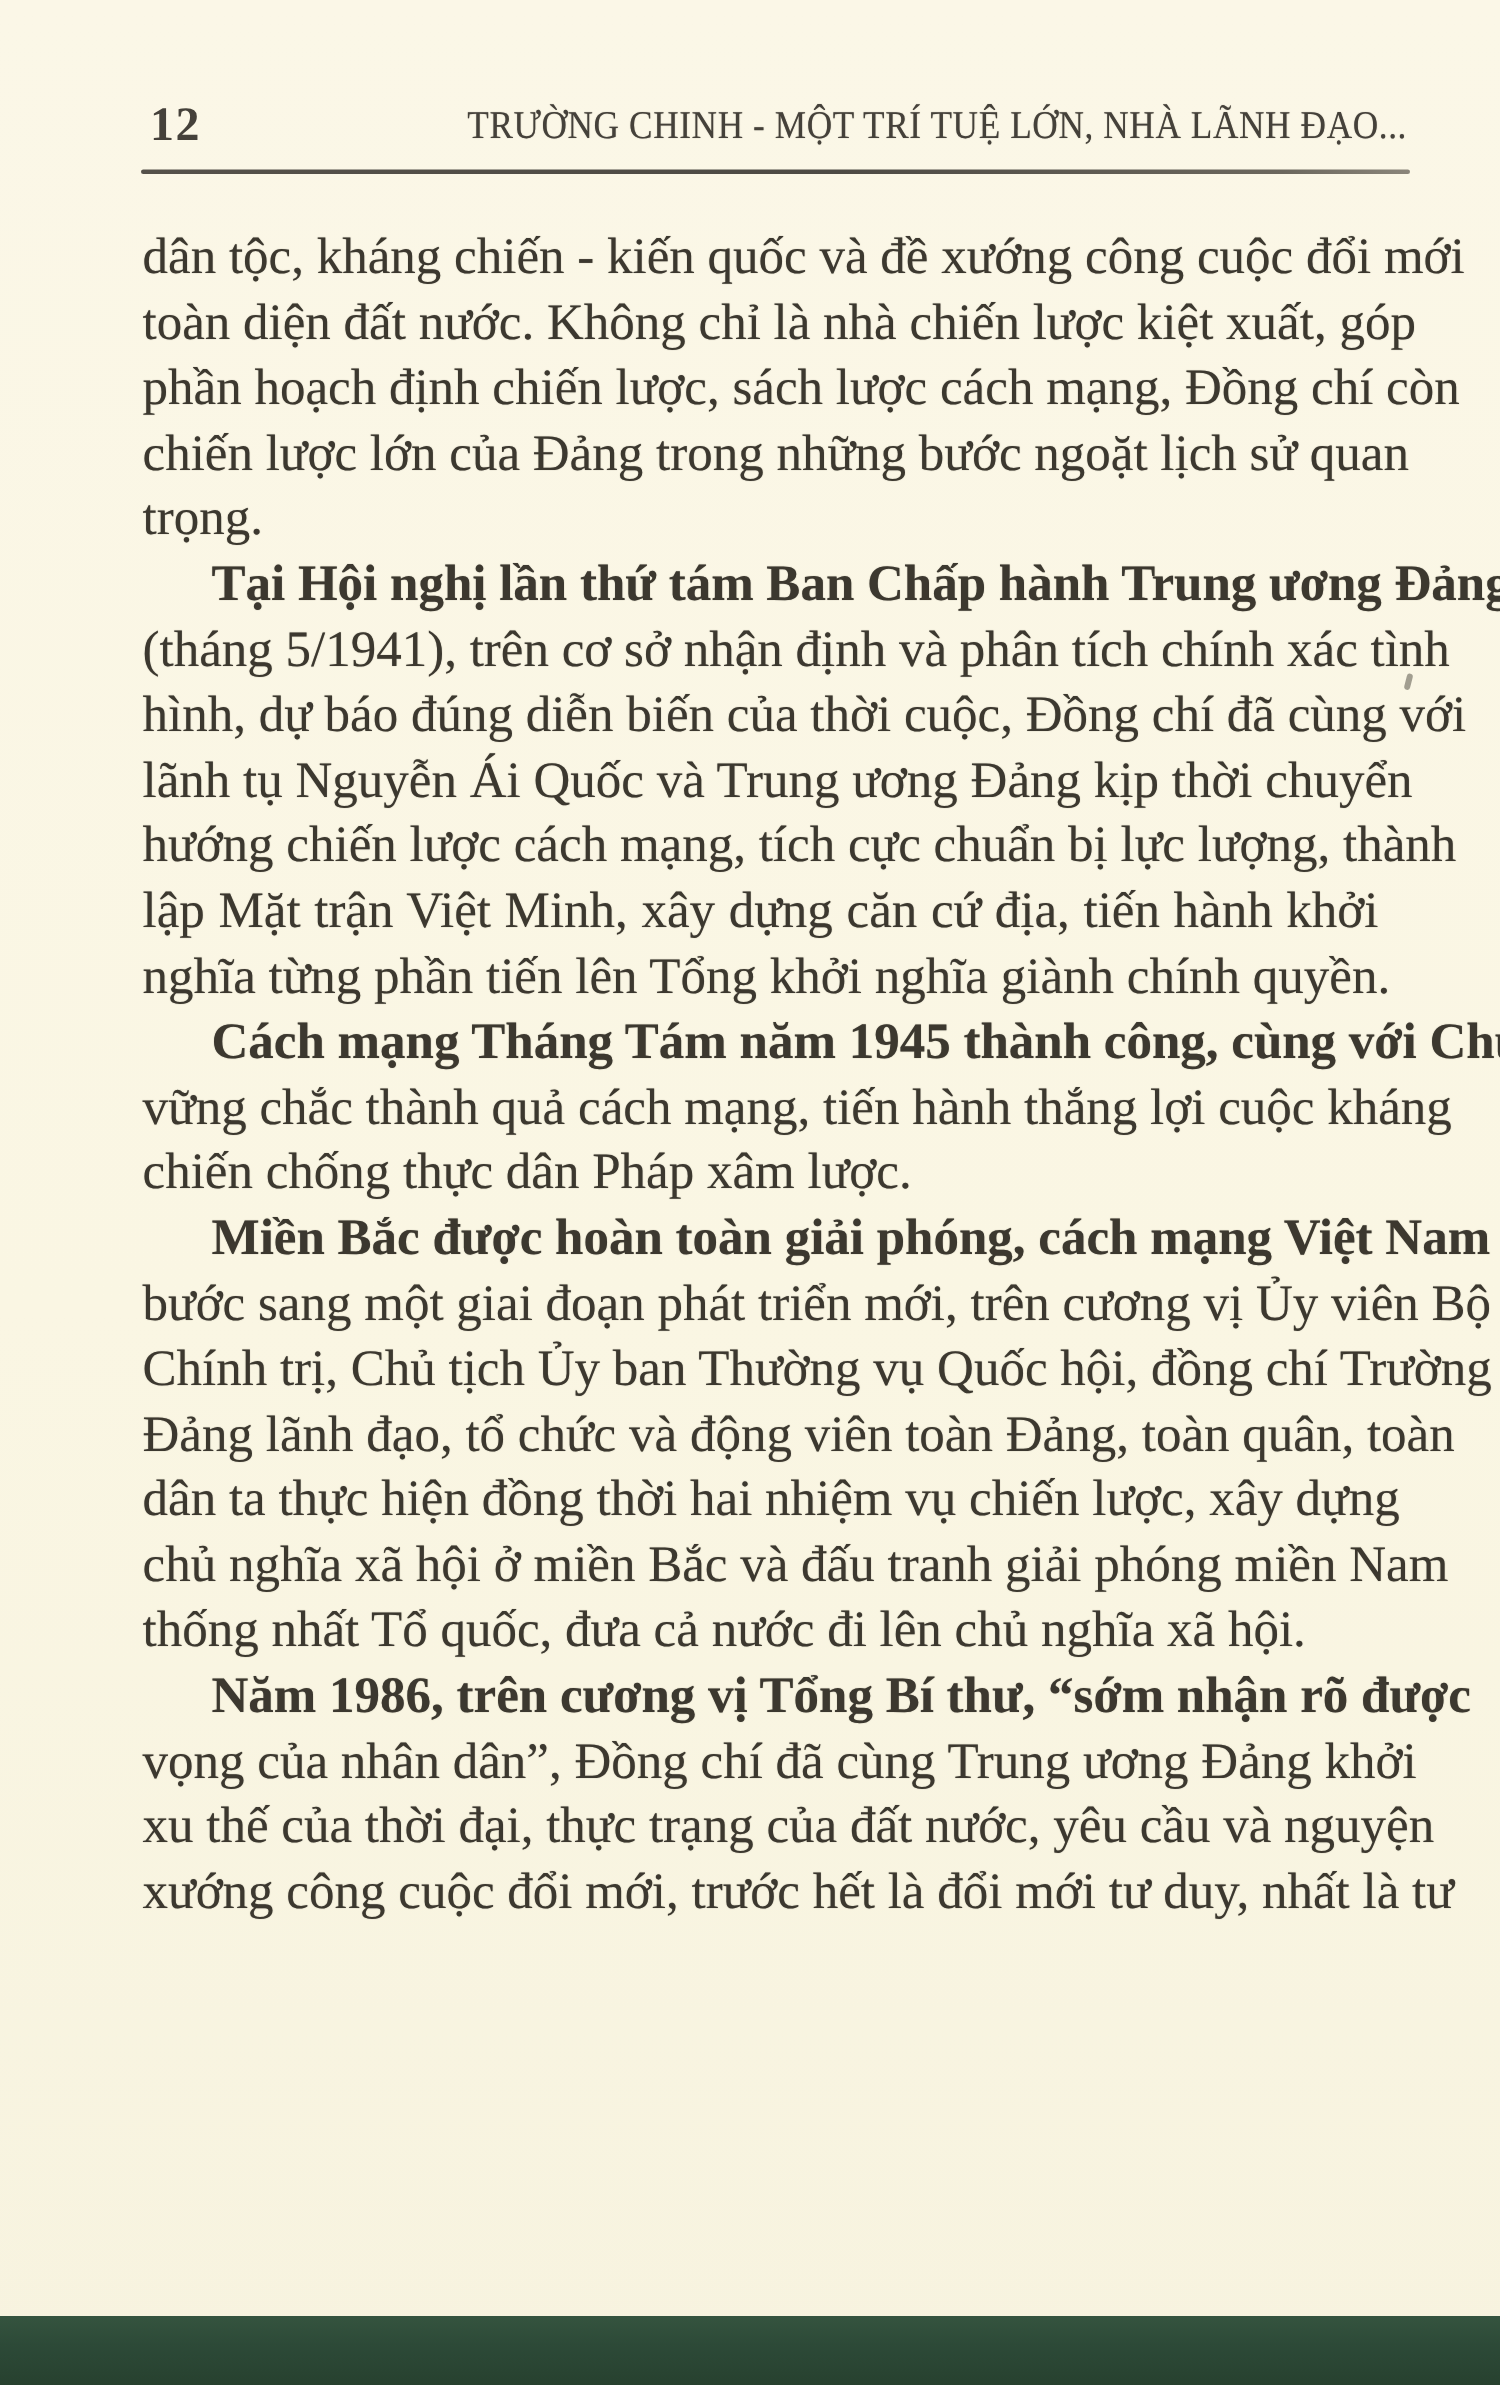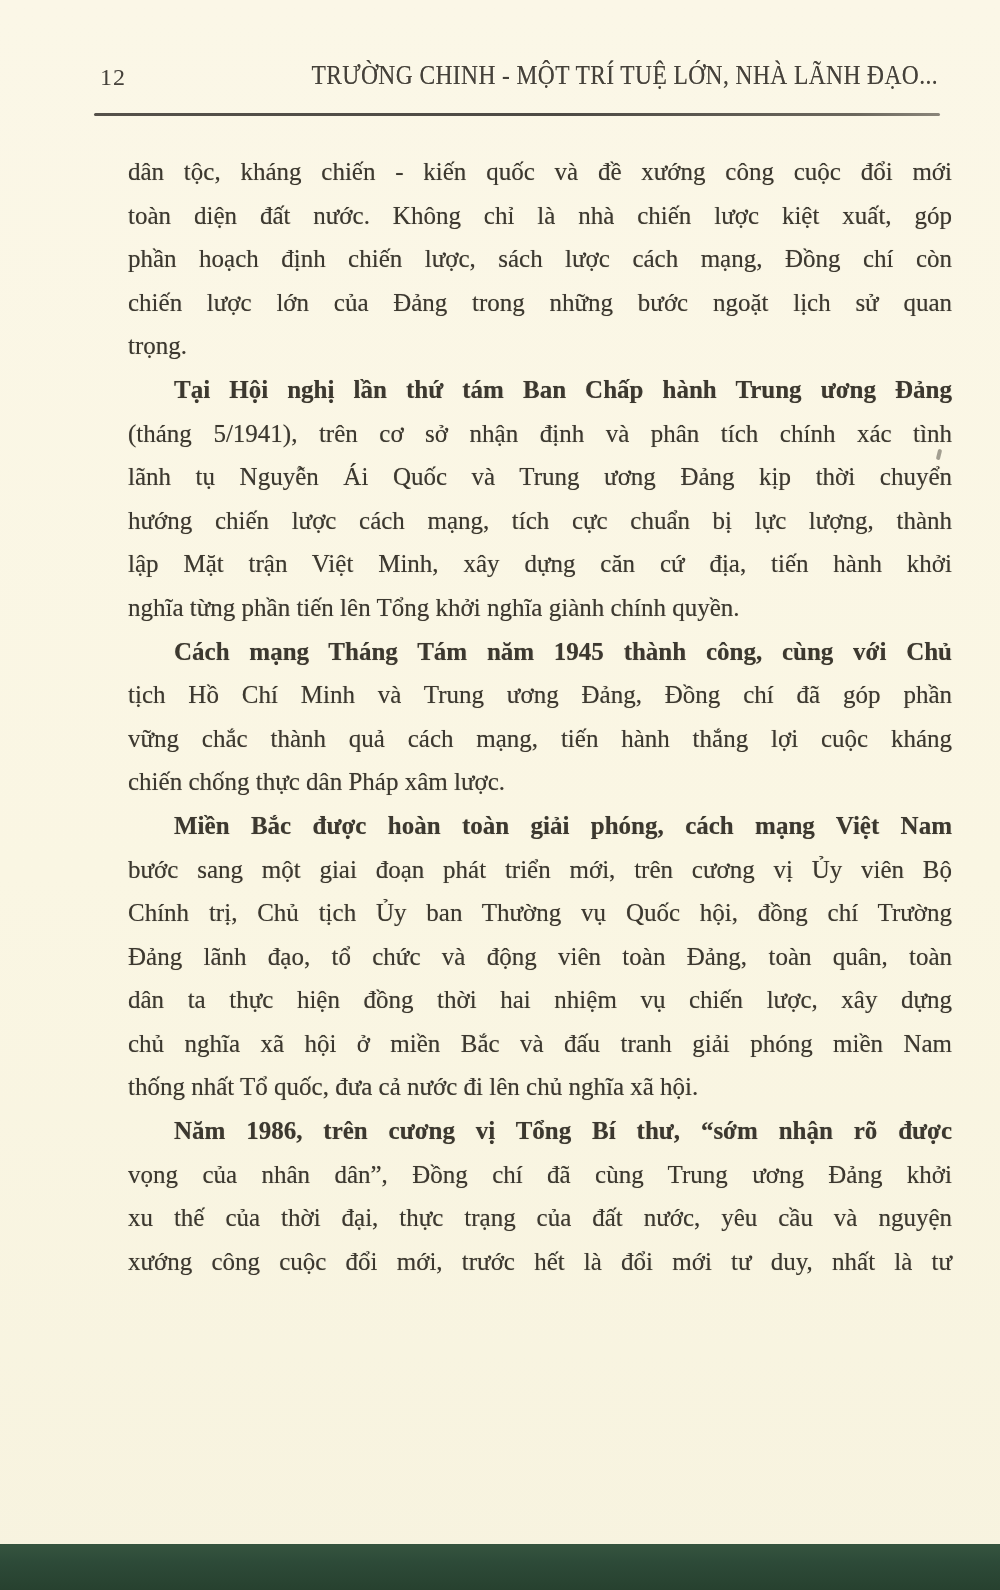--- a/index.html
+++ b/index.html
@@ -12,39 +12,38 @@
     position:relative;width:1000px;height:1590px;overflow:hidden;
     background:linear-gradient(180deg,#fbf7e7 0%,#faf6e3 55%,#f7f3df 100%);
     color:#3e3a31;
   }
   
   .header{
     position:absolute;top:64px;left:100px;right:62px;
     display:flex;align-items:baseline;justify-content:space-between;
   }
   .page-number{
-    font-size:24px;color:#45413a;letter-spacing:1px;
+    font-size:32px;color:#45413a;letter-spacing:1px;font-weight:bold;
   }
   .running-title{
     font-size:23.5px;letter-spacing:.4px;color:#45413a;
     transform:scaleY(1.12);transform-origin:bottom left;
     white-space:nowrap;
     text-shadow:0 0 .6px rgba(70,65,55,.55);
   }
   .header-rule{
     position:absolute;top:113px;left:94px;right:60px;height:3px;
     background:linear-gradient(90deg,#55514a 0%,#4d4a44 55%,#6b675d 90%,#8a857a 100%);
     border-radius:2px;
   }
   
   .body-text{
     position:absolute;top:150px;left:95px;width:824px;
-    font-size:25px;line-height:43.6px;color:#3c382f;
+    font-size:34px;line-height:43.6px;color:#3c382f;
     text-shadow:0 0 .7px rgba(62,57,47,.5);
-    margin-left:33px;
   }
   .paragraph{margin:0;}
   .line{
     text-align:justify;
     text-align-last:justify;
     height:43.6px;overflow:visible;white-space:nowrap;
   }
   .line.last{text-align-last:left;}
   .line.indent{text-indent:46px;font-weight:bold;}
   
@@ -74,28 +73,28 @@
       <div class="paragraph">
         <div class="line">dân tộc, kháng chiến - kiến quốc và đề xướng công cuộc đổi mới</div>
         <div class="line">toàn diện đất nước. Không chỉ là nhà chiến lược kiệt xuất, góp</div>
         <div class="line">phần hoạch định chiến lược, sách lược cách mạng, Đồng chí còn</div>
         <div class="line">chiến lược lớn của Đảng trong những bước ngoặt lịch sử quan</div>
         <div class="line last">trọng.</div>
       </div>
       <div class="paragraph">
         <div class="line indent">Tại Hội nghị lần thứ tám Ban Chấp hành Trung ương Đảng</div>
         <div class="line">(tháng 5/1941), trên cơ sở nhận định và phân tích chính xác tình</div>
+        <div class="line">hình, dự báo đúng diễn biến của thời cuộc, Đồng chí đã cùng với</div>
         <div class="line">lãnh tụ Nguyễn Ái Quốc và Trung ương Đảng kịp thời chuyển</div>
         <div class="line">hướng chiến lược cách mạng, tích cực chuẩn bị lực lượng, thành</div>
         <div class="line">lập Mặt trận Việt Minh, xây dựng căn cứ địa, tiến hành khởi</div>
         <div class="line last">nghĩa từng phần tiến lên Tổng khởi nghĩa giành chính quyền.</div>
       </div>
       <div class="paragraph">
         <div class="line indent">Cách mạng Tháng Tám năm 1945 thành công, cùng với Chủ</div>
-        <div class="line">tịch Hồ Chí Minh và Trung ương Đảng, Đồng chí đã góp phần</div>
         <div class="line">vững chắc thành quả cách mạng, tiến hành thắng lợi cuộc kháng</div>
         <div class="line last">chiến chống thực dân Pháp xâm lược.</div>
       </div>
       <div class="paragraph">
         <div class="line indent">Miền Bắc được hoàn toàn giải phóng, cách mạng Việt Nam</div>
         <div class="line">bước sang một giai đoạn phát triển mới, trên cương vị Ủy viên Bộ</div>
         <div class="line">Chính trị, Chủ tịch Ủy ban Thường vụ Quốc hội, đồng chí Trường</div>
         <div class="line">Đảng lãnh đạo, tổ chức và động viên toàn Đảng, toàn quân, toàn</div>
         <div class="line">dân ta thực hiện đồng thời hai nhiệm vụ chiến lược, xây dựng</div>
         <div class="line">chủ nghĩa xã hội ở miền Bắc và đấu tranh giải phóng miền Nam</div>

